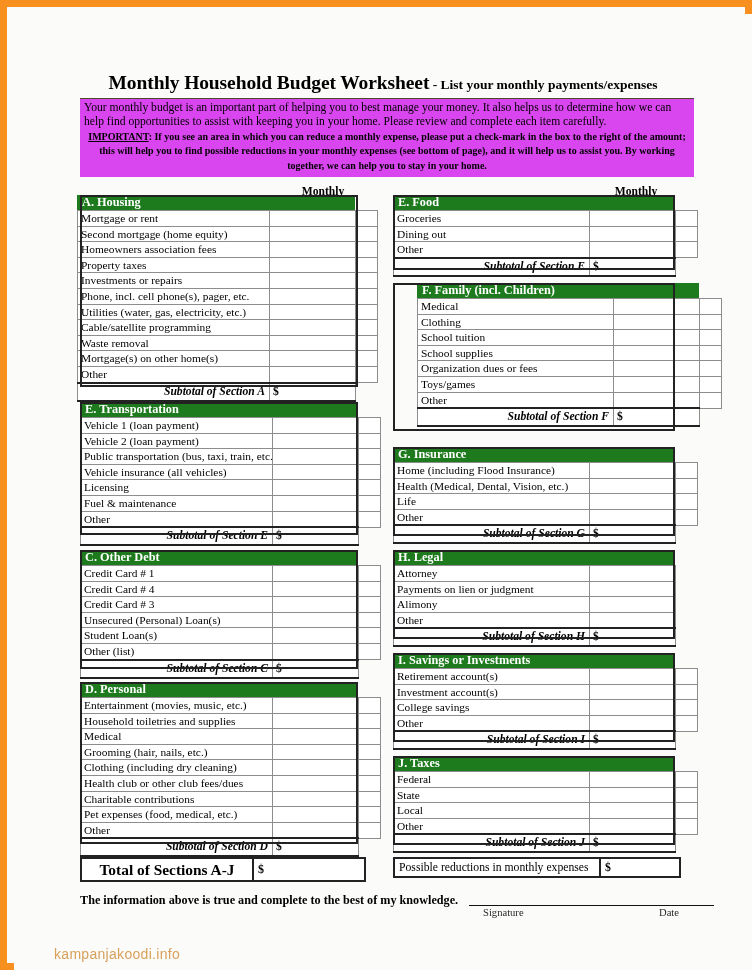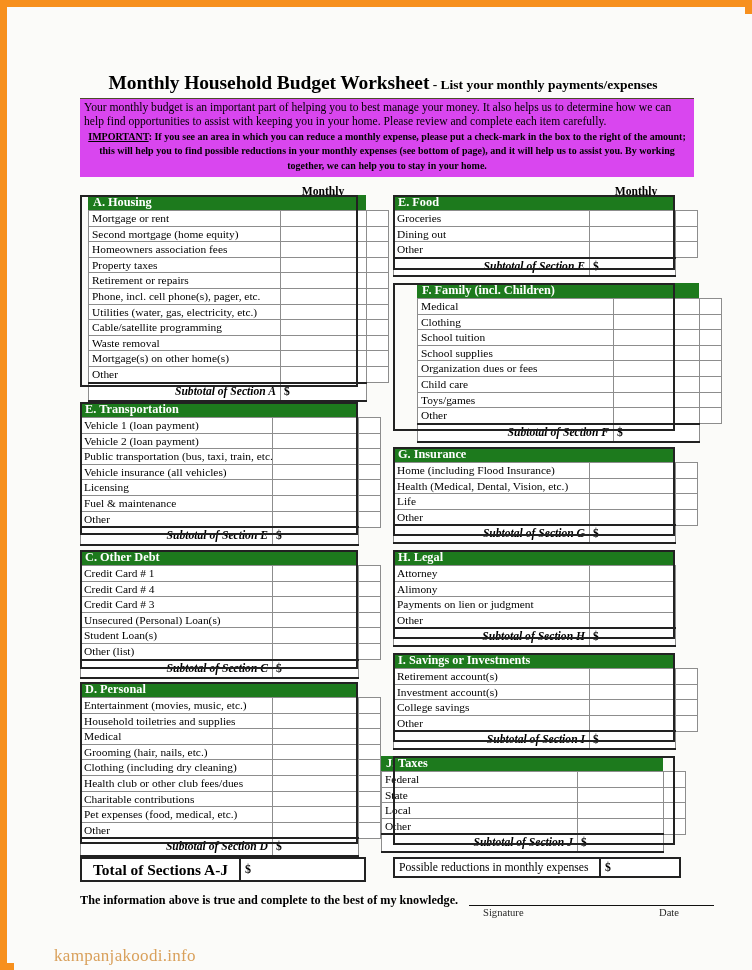--- a/index.html
+++ b/index.html
@@ -169,21 +169,21 @@
     box-sizing: border-box;
     font-weight: bold;
     padding-left: 4px;
   }
 
   #total-aj {
     left: 66px; top: 843px;
     width: 286px; height: 25px;
   }
   #total-aj .tb-label {
-    width: 159px;
+    width: 172px;
     font-size: 15.4px;
     line-height: 21px;
     text-align: center;
   }
   #total-aj .tb-amt {
     width: 102px;
     font-size: 12px;
     line-height: 21px;
   }
 
@@ -224,22 +224,22 @@
     color: #2a2a2a;
     white-space: nowrap;
   }
   #sig-cap-signature { left: 469px; top: 893px; }
   #sig-cap-date { left: 645px; top: 893px; }
 
   
   #watermark {
     position: absolute;
     left: 40px; top: 932px;
-    font-family: Liberation Serif, serif;
-    font-size: 17px;
+    font-family: Liberation Sans, sans-serif;
+    font-size: 14px;
     color: #d9a05b;
     letter-spacing: 0.3px;
     white-space: nowrap;
   }
 </style>
 </head>
 <body>
 
 <div id="page-frame">
   <div id="sheet">
@@ -256,21 +256,21 @@
     <div class="mp-head" id="mp-head-left" style="left:266px; top:172px;">
       <div>Monthly</div>
       <div>Payment</div>
     </div>
     <div class="mp-head" id="mp-head-right" style="left:579px; top:172px;">
       <div>Monthly</div>
       <div>Payment</div>
     </div>
 
     <div id="sections-host">
-        <div class="section" style="left: 74px; top: 181px;">
+        <div class="section" style="left: 63px; top: 181px;">
           <div class="sec-head" style="width: 278px;">A. Housing</div>
           <table class="grid" style="width: 300px;">
             <colgroup>
               <col style="width: 192px;">
               <col style="width: 86px;">
               <col style="width: 22px;">
             </colgroup>
             <tbody>
               <tr>
                 <td class="c-label">Mortgage or rent</td>
@@ -286,21 +286,21 @@
                 <td class="c-label">Homeowners association fees</td>
                 <td class="c-amt"></td>
                 <td class="c-chk"></td>
               </tr>
               <tr>
                 <td class="c-label">Property taxes</td>
                 <td class="c-amt"></td>
                 <td class="c-chk"></td>
               </tr>
               <tr>
-                <td class="c-label">Retirement or repairs</td>
+                <td class="c-label">Investments or repairs</td>
                 <td class="c-amt"></td>
                 <td class="c-chk"></td>
               </tr>
               <tr>
                 <td class="c-label">Phone, incl. cell phone(s), pager, etc.</td>
                 <td class="c-amt"></td>
                 <td class="c-chk"></td>
               </tr>
               <tr>
                 <td class="c-label">Utilities (water, gas, electricity, etc.)</td>
@@ -561,25 +561,20 @@
                 <td class="c-label">School supplies</td>
                 <td class="c-amt"></td>
                 <td class="c-chk"></td>
               </tr>
               <tr>
                 <td class="c-label">Organization dues or fees</td>
                 <td class="c-amt"></td>
                 <td class="c-chk"></td>
               </tr>
               <tr>
-                <td class="c-label">Child care</td>
-                <td class="c-amt"></td>
-                <td class="c-chk"></td>
-              </tr>
-              <tr>
                 <td class="c-label">Toys/games</td>
                 <td class="c-amt"></td>
                 <td class="c-chk"></td>
               </tr>
               <tr>
                 <td class="c-label">Other</td>
                 <td class="c-amt"></td>
                 <td class="c-chk"></td>
               </tr>
               <tr class="subtotal">
@@ -635,25 +630,25 @@
             <colgroup>
               <col style="width: 196px;">
               <col style="width: 86px;">
             </colgroup>
             <tbody>
               <tr>
                 <td class="c-label">Attorney</td>
                 <td class="c-amt"></td>
               </tr>
               <tr>
+                <td class="c-label">Payments on lien or judgment</td>
+                <td class="c-amt"></td>
+              </tr>
+              <tr>
                 <td class="c-label">Alimony</td>
-                <td class="c-amt"></td>
-              </tr>
-              <tr>
-                <td class="c-label">Payments on lien or judgment</td>
                 <td class="c-amt"></td>
               </tr>
               <tr>
                 <td class="c-label">Other</td>
                 <td class="c-amt"></td>
               </tr>
               <tr class="subtotal">
                 <td class="c-label">Subtotal of Section H</td>
                 <td class="c-amt">$</td>
               </tr>
@@ -692,21 +687,21 @@
               </tr>
               <tr class="subtotal">
                 <td class="c-label">Subtotal of Section I</td>
                 <td class="c-amt">$</td>
                 <td class="c-chk"></td>
               </tr>
             </tbody>
           </table>
         </div>
         <div class="frame" style="left: 379px; top: 639px; width: 282px; height: 89.4px;"></div>
-        <div class="section" style="left: 367px; top: 742px;">
+        <div class="section" style="left: 379px; top: 742px;">
           <div class="sec-head" style="width: 282px;">J. Taxes</div>
           <table class="grid" style="width: 304px;">
             <colgroup>
               <col style="width: 196px;">
               <col style="width: 86px;">
               <col style="width: 22px;">
             </colgroup>
             <tbody>
               <tr>
                 <td class="c-label">Federal</td>

